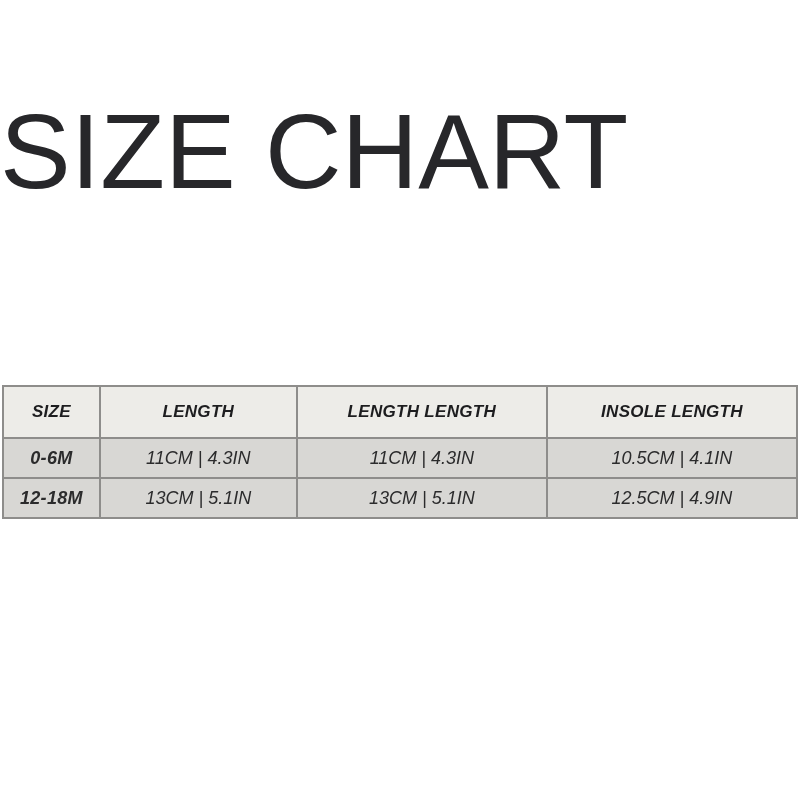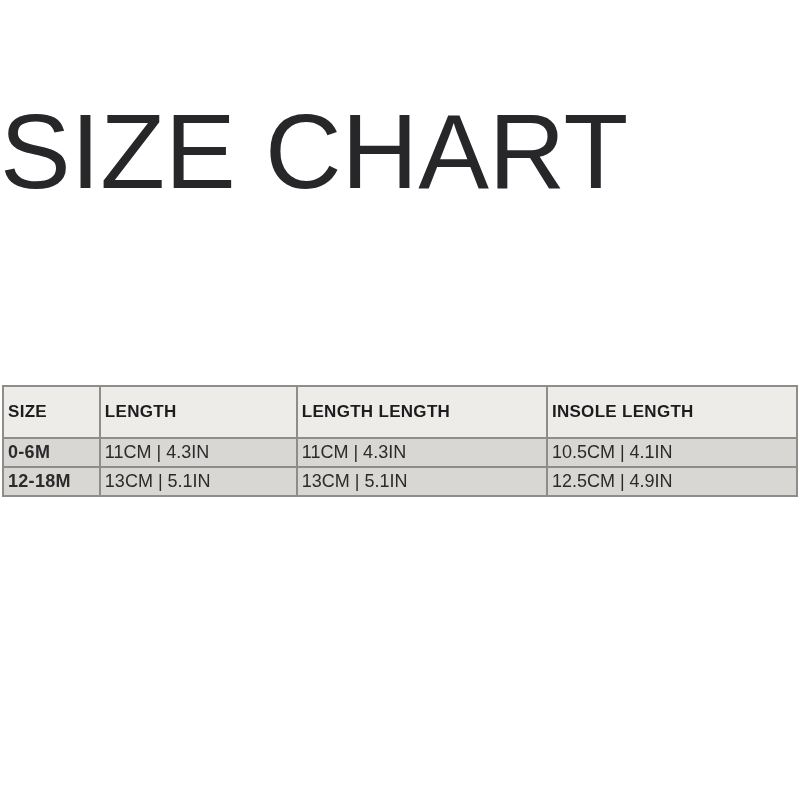--- a/index.html
+++ b/index.html
@@ -35,39 +35,40 @@
   }
   table.size-table {
     margin: 181px auto 0 auto;
     width: 796px;
     border-collapse: collapse;
     table-layout: fixed;
   }
   .size-table th,
   .size-table td {
     border: 2px solid var(--table-border);
-    text-align: left;
+    text-align: center;
     vertical-align: middle;
     padding: 2px 4px;
+    font-style: italic;
   }
   .size-table col.col-size    { width: 12.2%; }
   .size-table col.col-length  { width: 24.8%; }
   .size-table col.col-outsole { width: 31.5%; }
   .size-table col.col-insole  { width: 31.5%; }
   .size-table thead th {
     background: var(--header-row-background);
     height: 52px;
     font-size: 17px;
     font-weight: 700;
     letter-spacing: 0.3px;
     color: var(--header-text);
   }
   .size-table tbody td {
     background: var(--data-row-background);
-    height: 29px;
+    height: 40px;
     font-size: 18px;
     font-weight: 400;
     color: var(--cell-text);
   }
   .size-table tbody td.size-cell {
     font-weight: 700;
     letter-spacing: 0.3px;
   }
 </style>
 </head>

